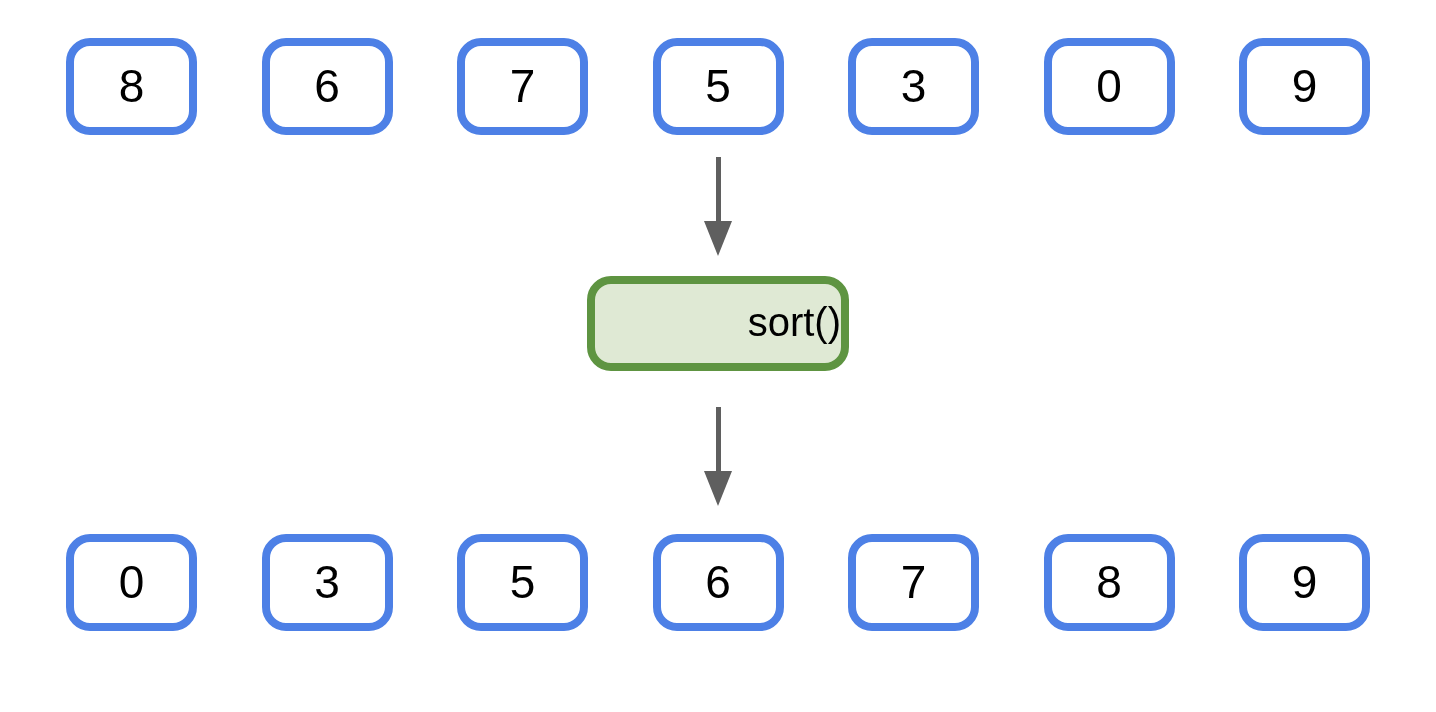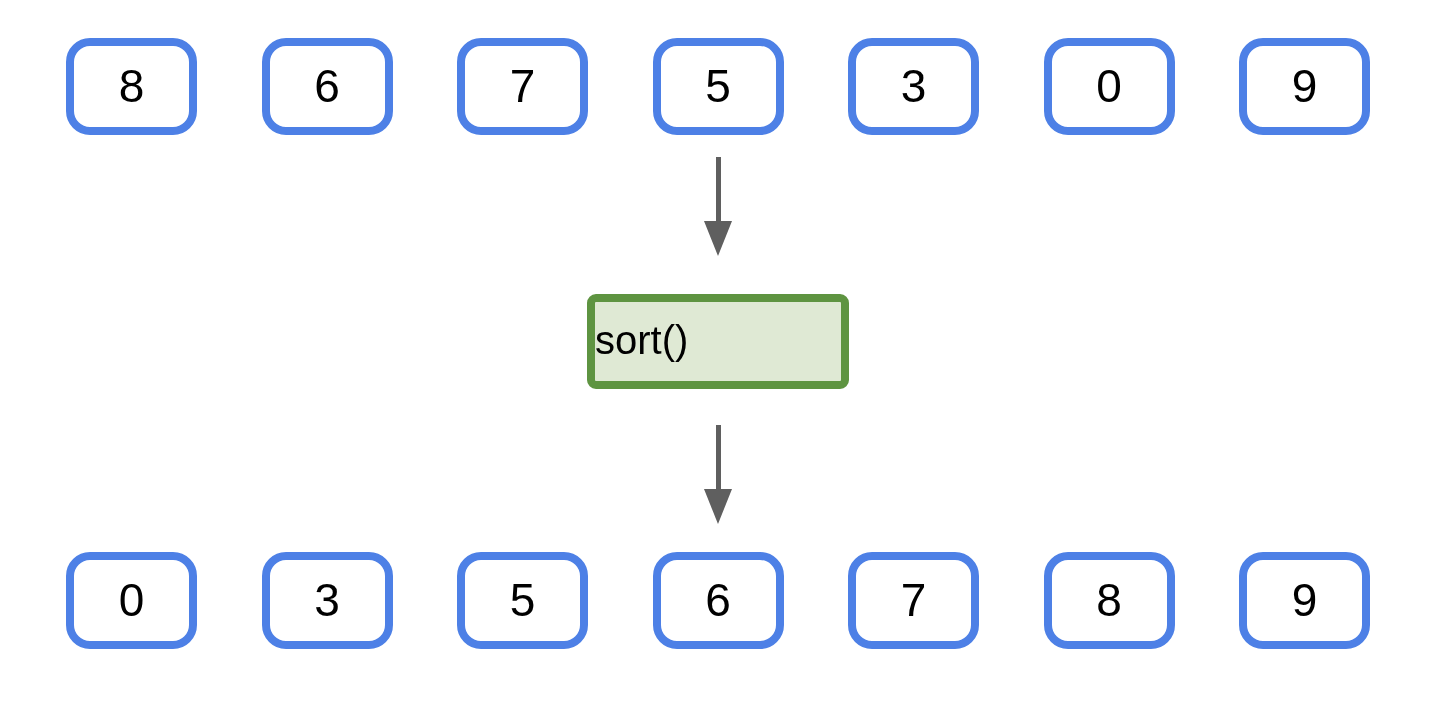--- a/index.html
+++ b/index.html
@@ -52,27 +52,27 @@
   }
   .arrow-head {
     width: 0; height: 0;
     border-left: 14px solid transparent;
     border-right: 14px solid transparent;
     border-top: 35px solid #5f5f5f;
   }
   .sort-box {
     align-self: center;
     width: 262px; height: 95px;
-    margin-top: 38px;
+    margin-top: 20px;
     background: #dfe9d4;
     border: 8px solid #5e9441;
-    border-radius: 9px;
+    border-radius: 24px;
     display: flex;
     align-items: center;
-    justify-content: flex-start;
+    justify-content: flex-end;
   }
   .sort-label {
     font-size: 40px;
     color: #000000;
     line-height: 1;
     padding-bottom: 4px;
   }
 </style>
 </head>
 <body>

